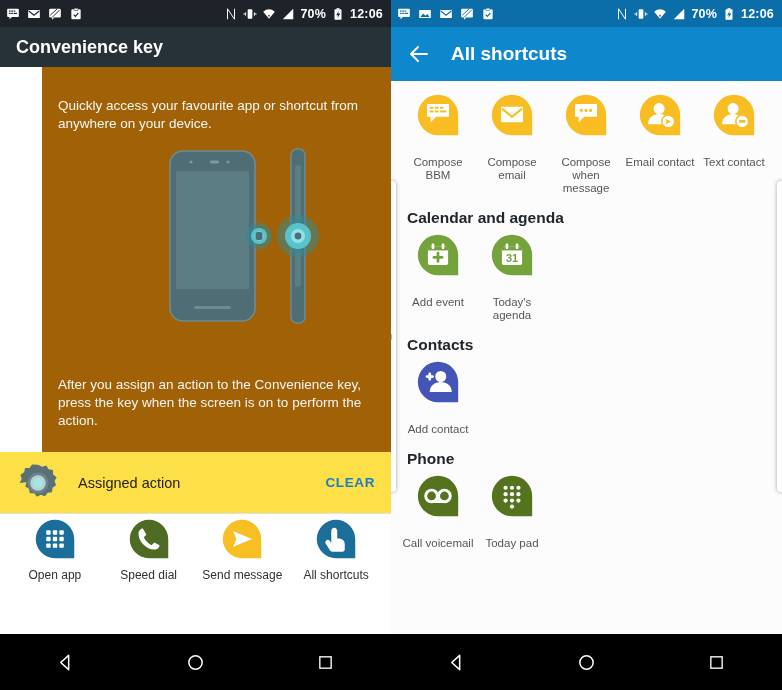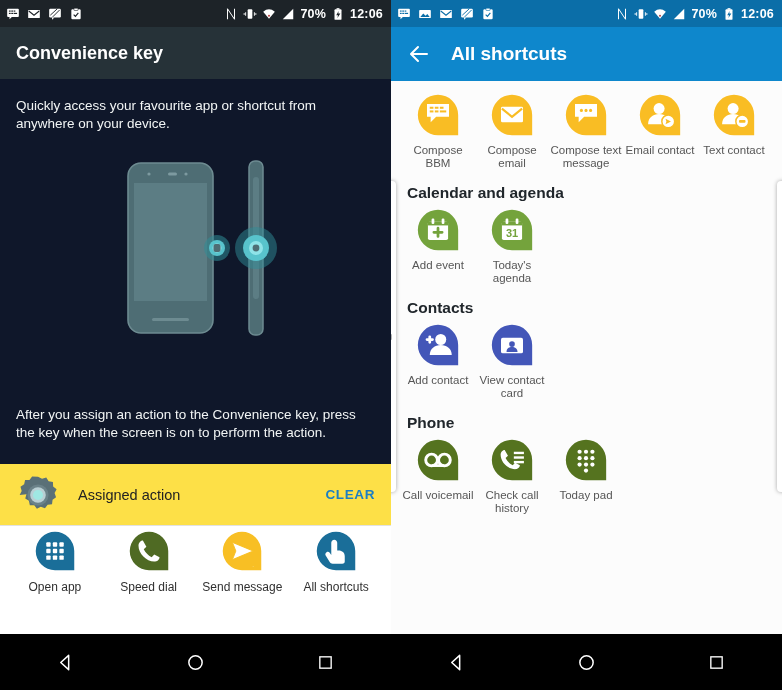--- a/index.html
+++ b/index.html
@@ -20,28 +20,28 @@
   }
   .statusbar.dark { background: #1d2328; }
   .statusbar.blue { background: #0b6ea8; }
   .sb-left { display: flex; align-items: center; gap: 7px; flex: 1; }
   .sb-right { display: flex; align-items: center; gap: 5px; }
   .sb-ico { width: 14px; height: 14px; display:block; }
   .sb-text { font-size: 12.5px; font-weight: bold; letter-spacing: .2px; }
 
   
   .lk-title-bar {
-    background: #263238; height: 52px;
+    background: #263238; height: 40px;
     display: flex; align-items: center; padding: 6px 16px;
   }
   .lk-title { color: #fff; font-size: 18px; font-weight: bold; }
 
   .lk-hero {
-    background: #0f172a; height: 385px;
-    position: relative; padding: 18px 16px 0 16px;
+    background: #a16207; height: 385px;
+    position: relative; padding: 30px 16px 0 16px; margin-left: 42px;
   }
   .lk-hero-top-text, .lk-hero-bottom-text {
     color: #f2f5f5; font-size: 13.5px; line-height: 18px;
   }
   .lk-hero-bottom-text {
     position: absolute; left: 16px; right: 16px; bottom: 22px;
   }
   .phone-art { position:absolute; left:0; right:0; top:62px; height:265px; }
 
   .lk-assigned {
@@ -63,21 +63,21 @@
     background: #0e87cc; height: 54px; display: flex; align-items: center;
     padding: 0 16px; gap: 20px;
   }
   .rk-title { color: #fff; font-size: 19px; font-weight: bold; }
   .rk-body { position:absolute; top:81px; left:0; right:0; bottom:56px; background:#fcfcfc; overflow:hidden; }
   .rk-section { padding: 12px 0 2px 0; }
   .rk-section-title { font-size: 15.5px; font-weight: bold; color: #20262b; padding: 0 16px 6px 16px; }
   .rk-grid { display: flex; padding: 0 10px; }
   .rk-item { width: 74px; display: flex; flex-direction: column; align-items: center; }
   .rk-drop { width: 44px; height: 44px; position: relative; }
-  .rk-label { font-size: 11.5px; color: #565656; text-align: center; margin-top: 7px; line-height: 13px; }
+  .rk-label { font-size: 11.5px; color: #565656; text-align: center; margin-top: 19px; line-height: 13px; }
   .sheet-edge {
     position:absolute; top: 100px; bottom: 142px; width: 11px;
     background: #ffffff; border-radius: 4px;
     box-shadow: 0 0 4px rgba(0,0,0,.34);
   }
   .sheet-edge.left { left: -6px; }
   .sheet-edge.right { right: -6px; }
   .sheet-edge .nub {
     position:absolute; top:50%; left:50%; width:2px; height:6px;
     transform: translate(-50%,-50%); background:#b5b5b5; border-radius:1px;
@@ -385,21 +385,21 @@
               <svg viewBox="0 0 48 48" width="44" height="44">
                 <path d="M24 2 A22 22 0 1 0 46 24 L46 46 L24 46 A22 22 0 0 0 24 2 Z" fill="#f9bd24"></path>
                 <path d="M12 12 h24 v14 h-14 l-6 6 v-6 h-4 Z" fill="#fff"></path>
                 <g fill="#f9bd24">
                     <circle cx="19" cy="19" r="1.7"></circle>
                     <circle cx="24" cy="19" r="1.7"></circle>
                     <circle cx="29" cy="19" r="1.7"></circle>
                   </g>
               </svg>
             </span>
-            <span class="rk-label">Compose text
+            <span class="rk-label">Compose when
 message</span>
           </div>
           <div class="rk-item">
             <span class="rk-drop">
               <svg viewBox="0 0 48 48" width="44" height="44">
                 <path d="M24 2 A22 22 0 1 0 46 24 L46 46 L24 46 A22 22 0 0 0 24 2 Z" fill="#f9bd24"></path>
                 <circle cx="23" cy="17" r="6" fill="#fff"></circle>
                 <path d="M11 34 c0-7 5.5-11 12-11 s12 4 12 11 Z" fill="#fff"></path>
                 <circle cx="33" cy="31" r="7" fill="#fff" stroke="#f9bd24" stroke-width="1.6"></circle>
                 <path d="M30 28 l6 3 l-6 3 l1-3 Z" fill="#f9bd24"></path>
@@ -462,63 +462,36 @@
             <span class="rk-drop">
               <svg viewBox="0 0 48 48" width="44" height="44">
                 <path d="M24 2 A22 22 0 1 0 46 24 L46 46 L24 46 A22 22 0 0 0 24 2 Z" fill="#4356b8"></path>
                 <circle cx="27" cy="18" r="6" fill="#fff"></circle>
                 <path d="M15 35 c0-7 5.5-11 12-11 s12 4 12 11 Z" fill="#fff"></path>
                 <path d="M15 18 v-3 M15 18 v3 M12 18 h6" stroke="#fff" stroke-width="3" stroke-linecap="round"></path>
               </svg>
             </span>
             <span class="rk-label">Add contact</span>
           </div>
-          <div class="rk-item">
-            <span class="rk-drop">
-              <svg viewBox="0 0 48 48" width="44" height="44">
-                <path d="M24 2 A22 22 0 1 0 46 24 L46 46 L24 46 A22 22 0 0 0 24 2 Z" fill="#4356b8"></path>
-                <rect x="12" y="16" width="24" height="17" rx="2" fill="#fff"></rect>
-                <circle cx="24" cy="23" r="3.1" fill="#4356b8"></circle>
-                <path d="M18 31.5 c0-3.4 2.7-5.2 6-5.2 s6 1.8 6 5.2 Z" fill="#4356b8"></path>
-              </svg>
-            </span>
-            <span class="rk-label">View contact
-card</span>
-          </div>
         </div>
       </div>
 
       <div class="rk-section">
         <div class="rk-section-title">Phone</div>
         <div class="rk-grid">
           <div class="rk-item">
             <span class="rk-drop">
               <svg viewBox="0 0 48 48" width="44" height="44">
                 <path d="M24 2 A22 22 0 1 0 46 24 L46 46 L24 46 A22 22 0 0 0 24 2 Z" fill="#55731f"></path>
                 <circle cx="17" cy="24" r="6.4" fill="none" stroke="#fff" stroke-width="3.2"></circle>
                 <circle cx="31" cy="24" r="6.4" fill="none" stroke="#fff" stroke-width="3.2"></circle>
                 <rect x="17" y="28.6" width="14" height="3" fill="#fff"></rect>
               </svg>
             </span>
             <span class="rk-label">Call voicemail</span>
-          </div>
-          <div class="rk-item">
-            <span class="rk-drop">
-              <svg viewBox="0 0 48 48" width="44" height="44">
-                <path d="M24 2 A22 22 0 1 0 46 24 L46 46 L24 46 A22 22 0 0 0 24 2 Z" fill="#55731f"></path>
-                <path d="M16 13 c-2.6 0-4.4 2.6-4.4 5.2 0 8 7.8 15.8 15.8 15.8 2.6 0 5.2-1.7 5.2-4.3 l-5.2-2.6 -2.6 2.6 c-3.5-1.7-6.1-4.3-7.8-7.8 l2.6-2.6 Z" fill="#fff"></path>
-                <g fill="#fff">
-                    <rect x="26" y="15" width="11" height="2.6"></rect>
-                    <rect x="26" y="20" width="11" height="2.6"></rect>
-                    <rect x="26" y="25" width="11" height="2.6"></rect>
-                  </g>
-              </svg>
-            </span>
-            <span class="rk-label">Check call
-history</span>
           </div>
           <div class="rk-item">
             <span class="rk-drop">
               <svg viewBox="0 0 48 48" width="44" height="44">
                 <path d="M24 2 A22 22 0 1 0 46 24 L46 46 L24 46 A22 22 0 0 0 24 2 Z" fill="#55731f"></path>
                 <g fill="#fff">
                   <circle cx="17" cy="15" r="2.3"></circle>
                     <circle cx="24" cy="15" r="2.3"></circle>
                     <circle cx="31" cy="15" r="2.3"></circle>
                   <circle cx="17" cy="22" r="2.3"></circle>

